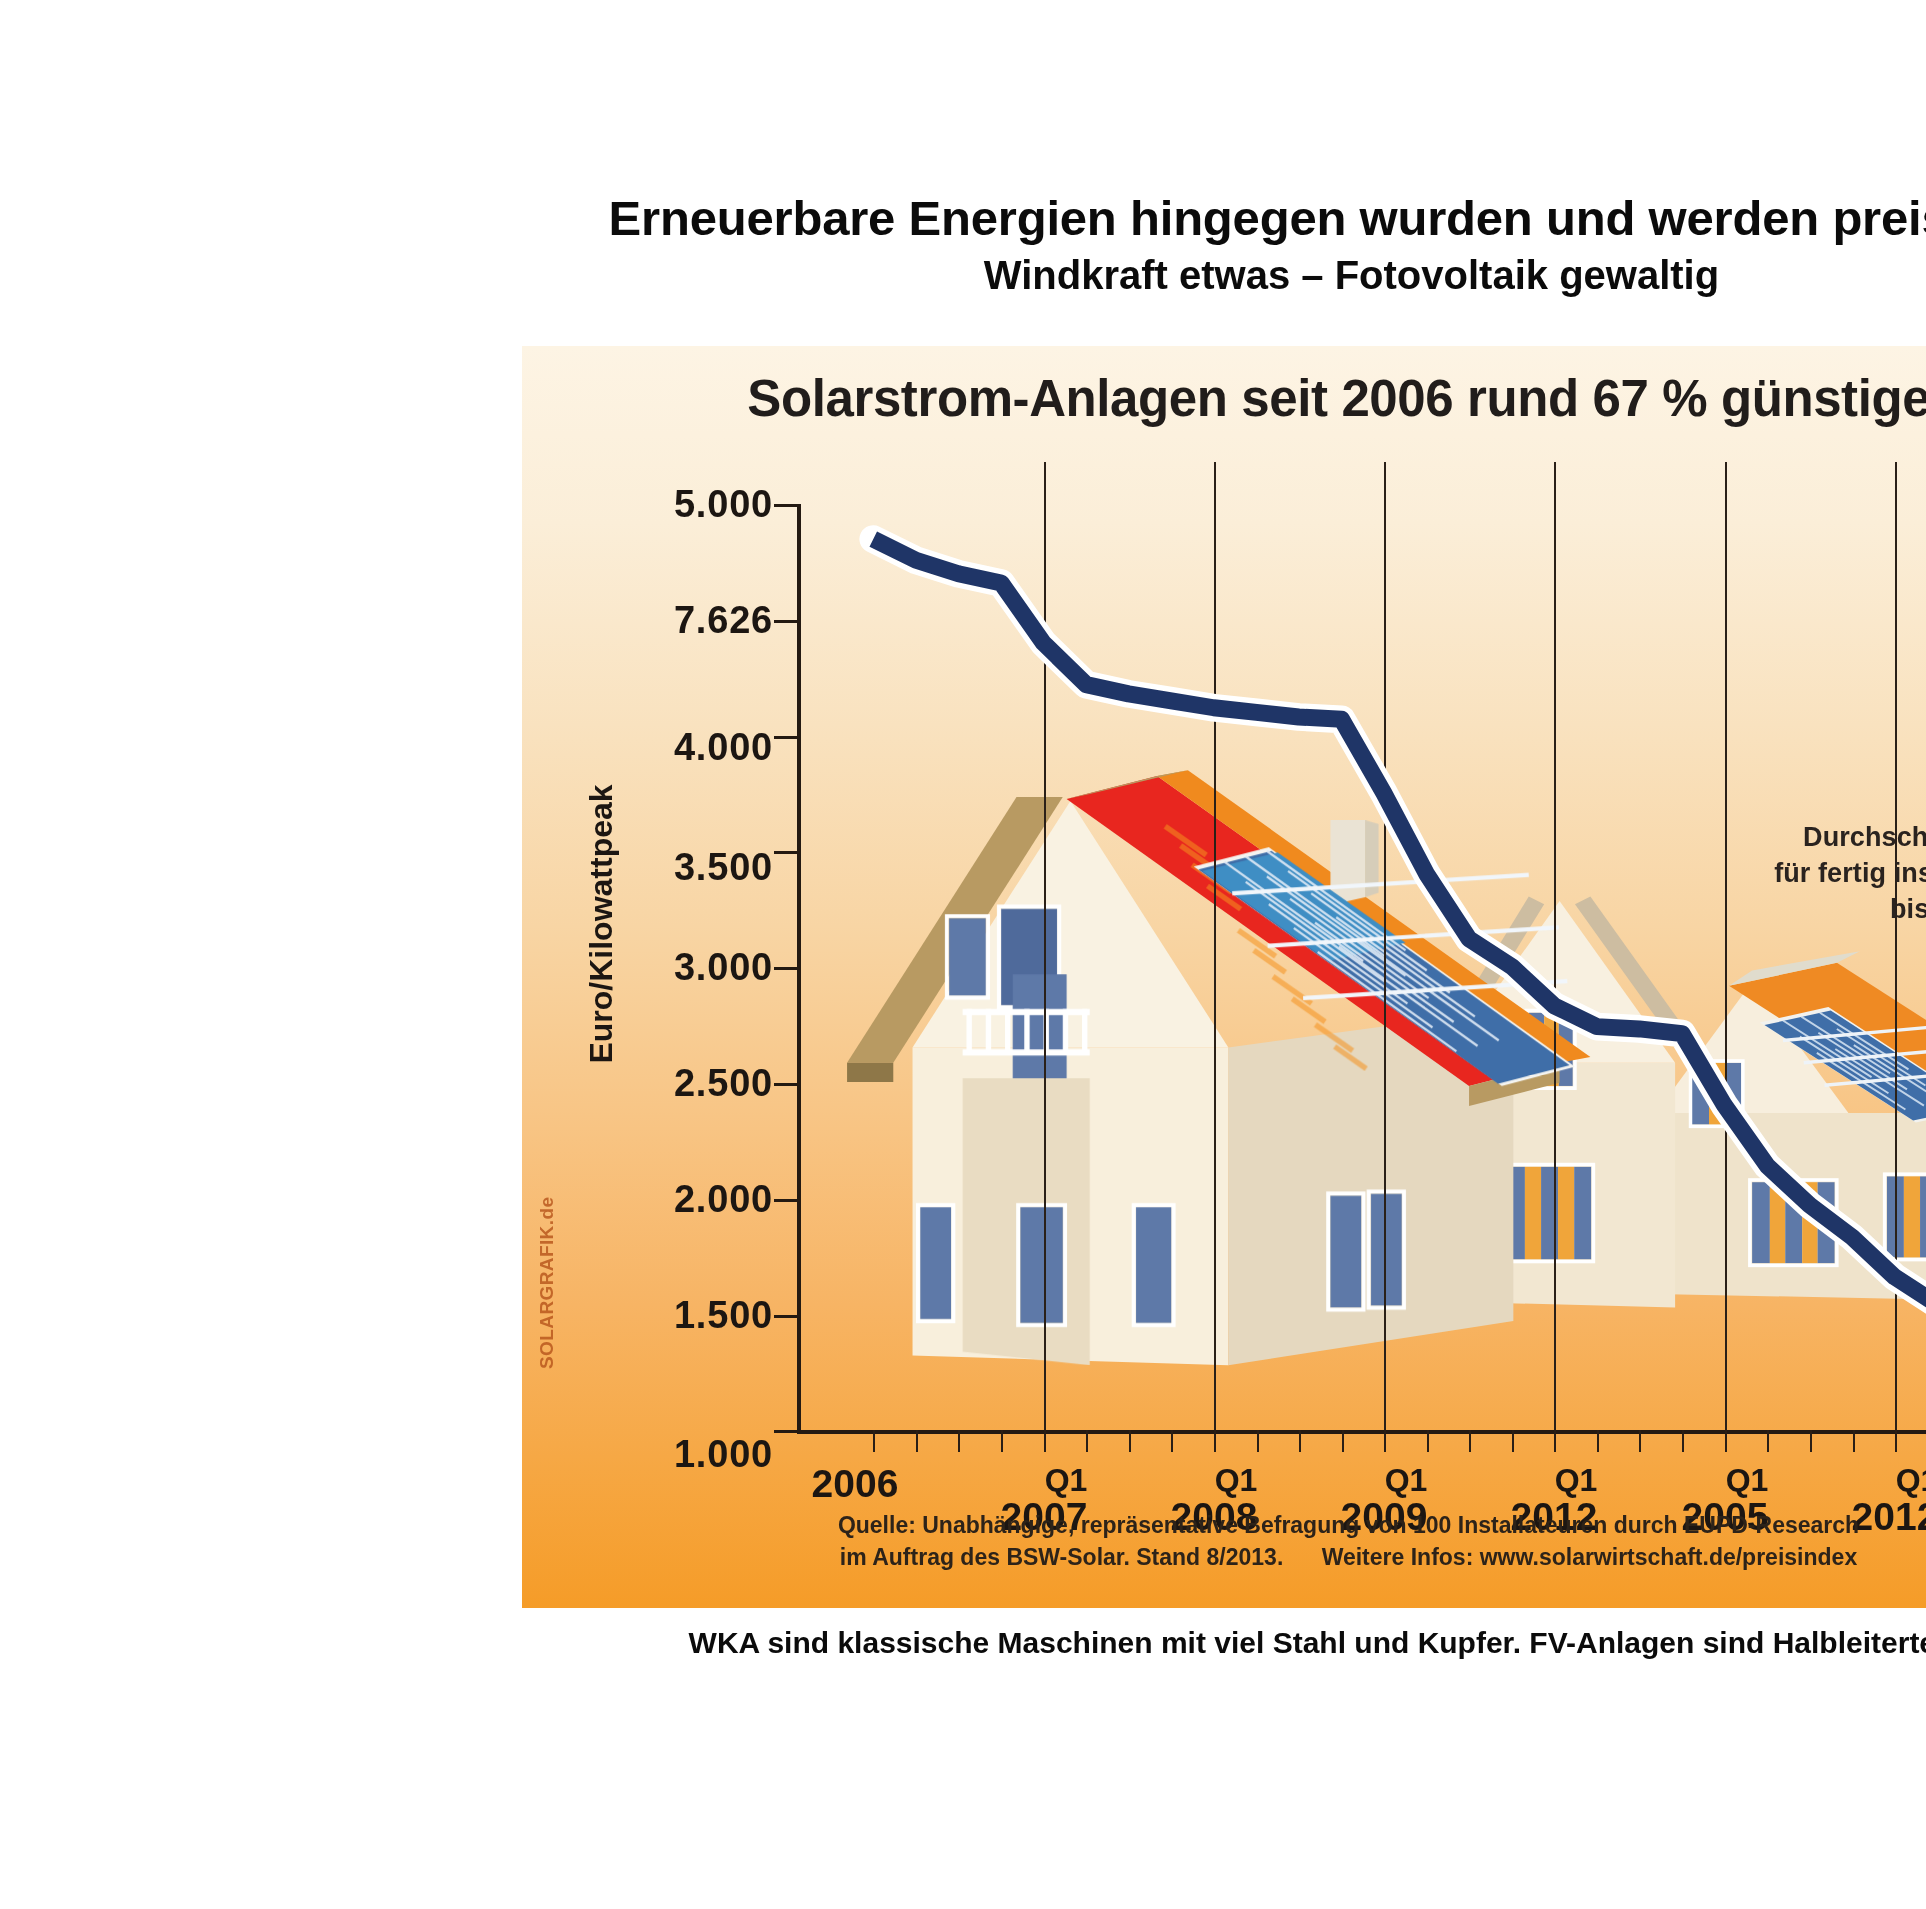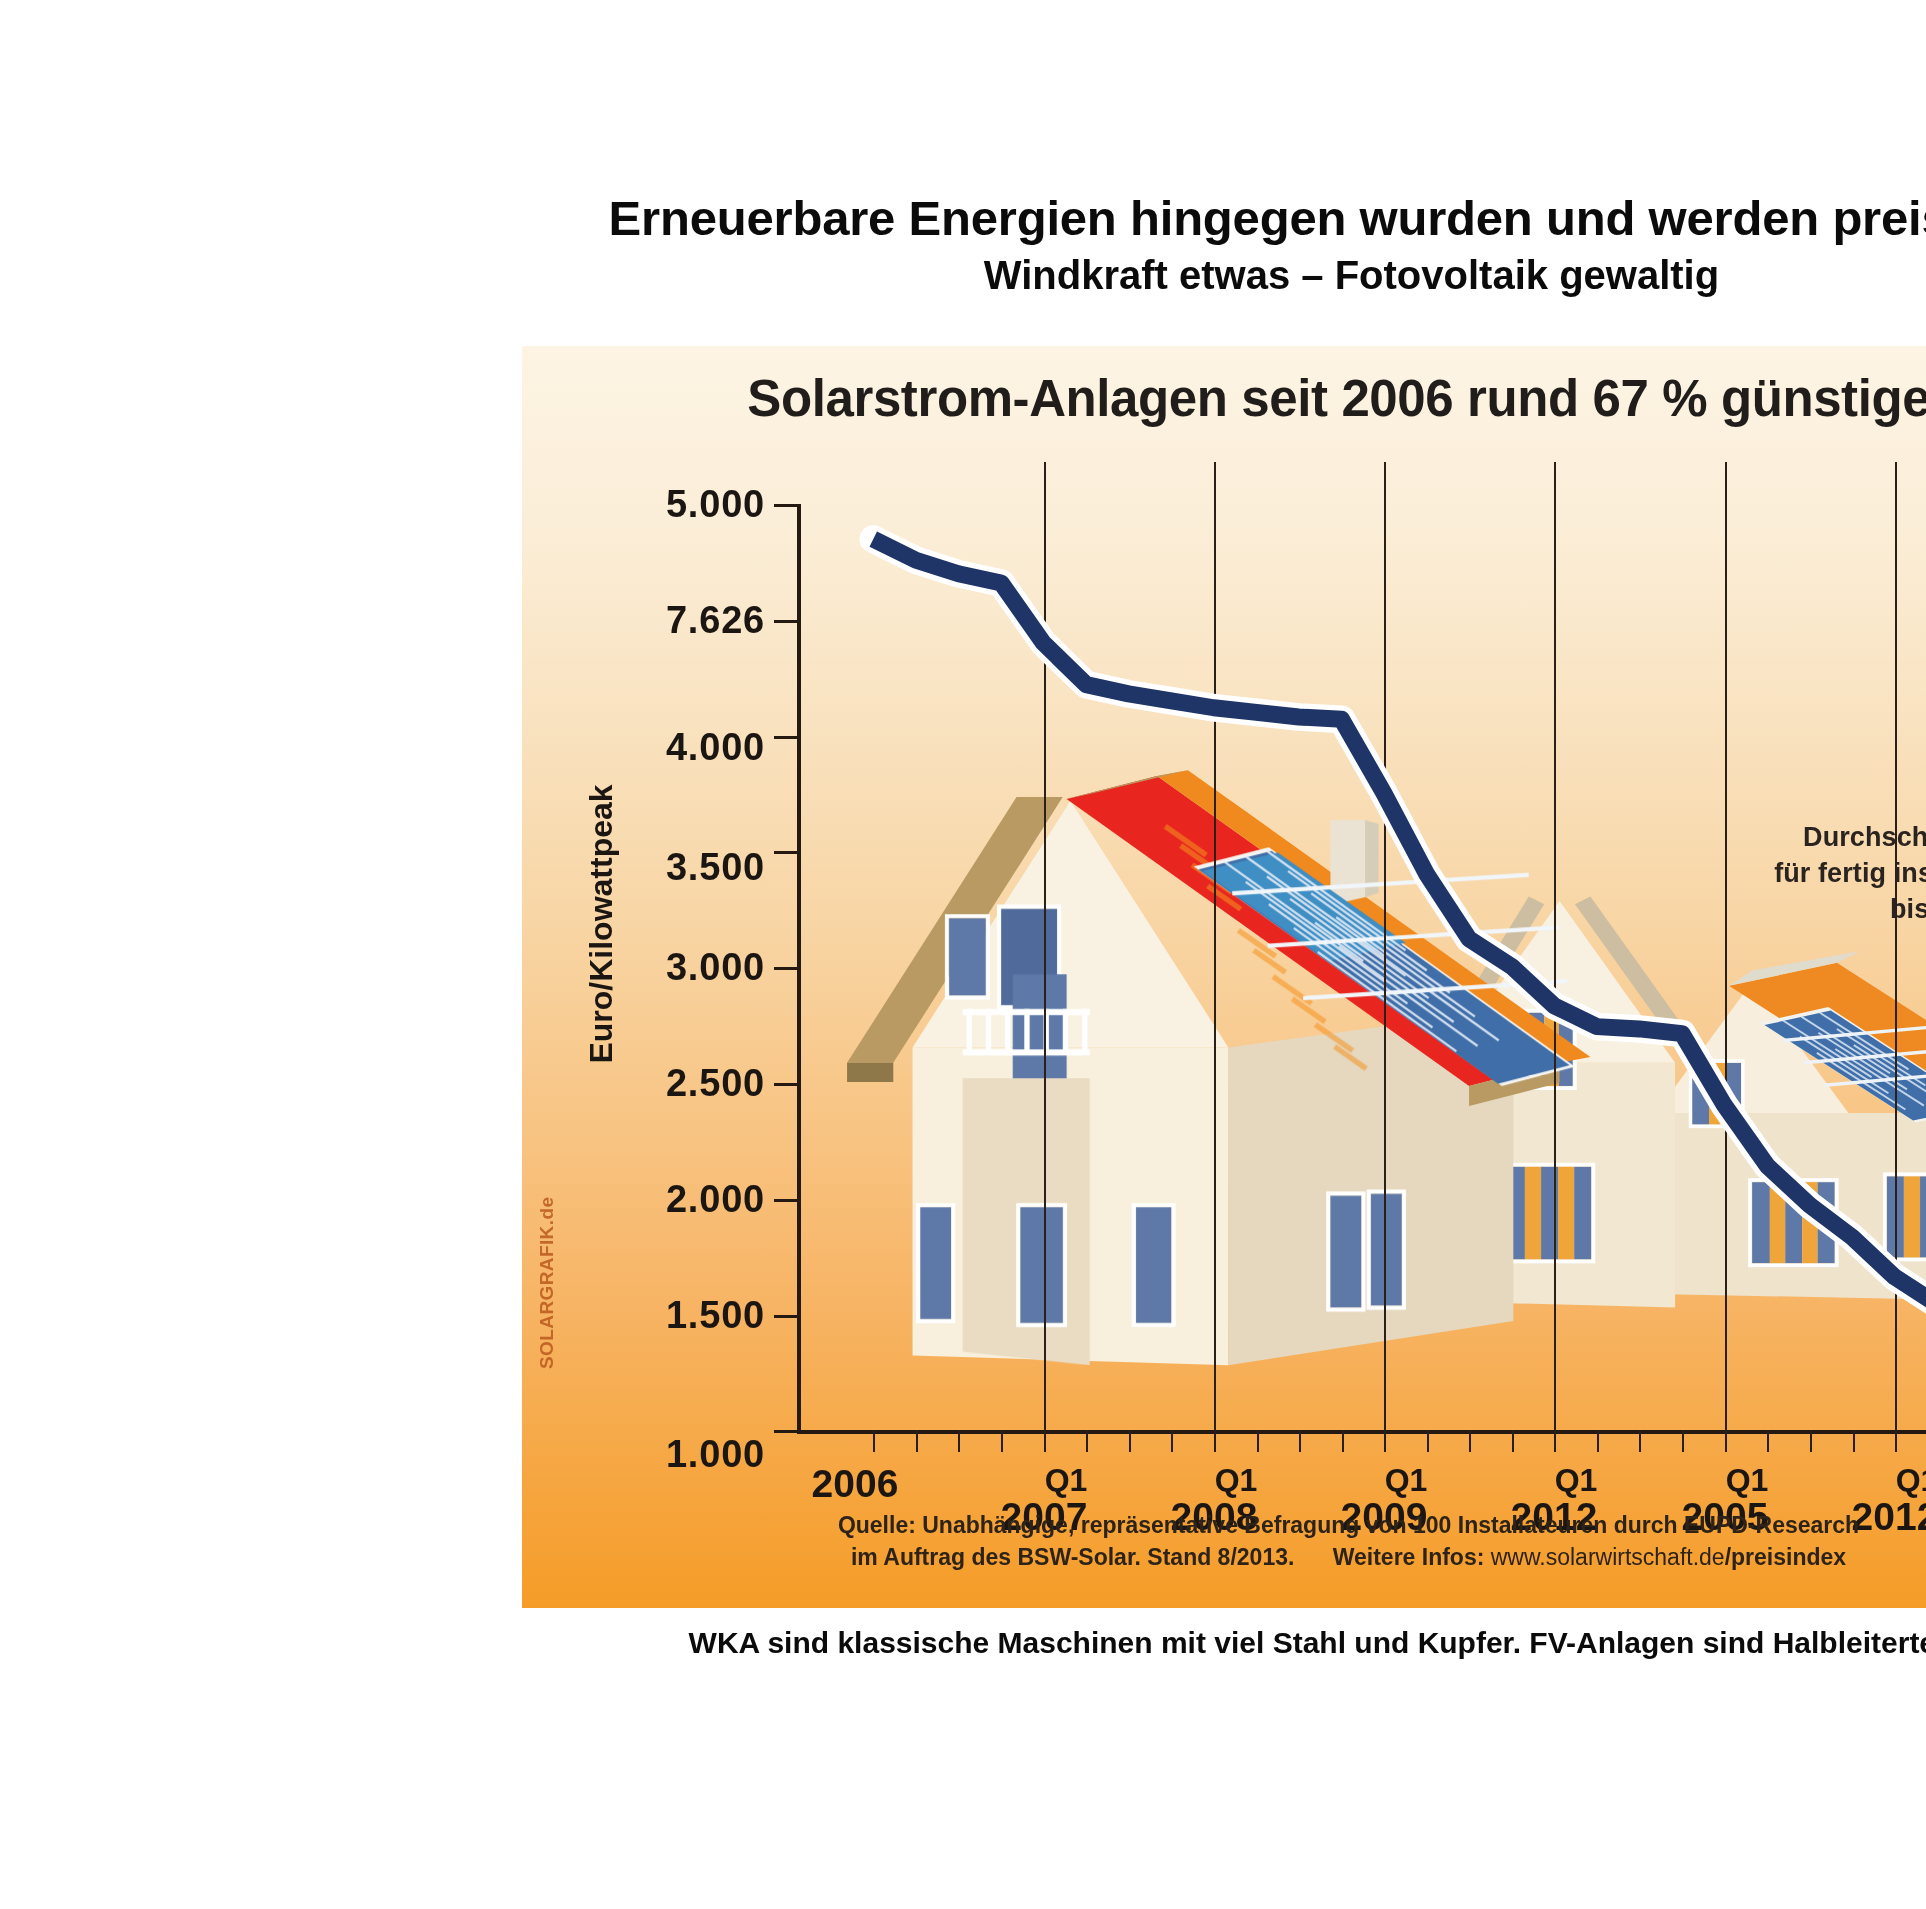--- a/index.html
+++ b/index.html
@@ -60,21 +60,21 @@
 
   
   .yaxis-line{
     position:absolute; left:0px; top:42px; width:3.5px; height:926px;
     background:#241a12;
   }
   .ytick{
     position:absolute; left:-23px; width:23px; height:3.1px; background:#241a12;
   }
   .ylabel{
-    position:absolute; right:100%; margin-right:32px;
+    position:absolute; right:100%; margin-right:24px;
     transform:translateY(-50%);
     font-size:38px; font-weight:bold; color:#1c1612;
     white-space:nowrap; letter-spacing:0.8px;text-align:center;
   }
   .yaxis-title{
     position:absolute;
     left:-214px; top:462px;
     transform:rotate(-90deg) translate(-50%,0);
     transform-origin:left top;
     font-size:32px; font-weight:bold; color:#1c1612;
@@ -120,21 +120,21 @@
     white-space:nowrap;
   }
 
   
   .source-note{
     position:absolute; left:0; right:0; top:1164px;
     text-align:center;
     font-size:23px; font-weight:600; color:#2d2319;
     line-height:1.38;
   }
-  .source-note b{font-weight:normal;margin-top:26px;}
+  .source-note b{font-weight:bold;margin-top:26px;}
 
   svg.layer{position:absolute; left:0; top:0; overflow:visible;}
 </style>
 </head>
 <body>
 
 <div class="slide-title">Erneuerbare Energien hingegen wurden und werden preiswerter</div>
 <div class="slide-subtitle">Windkraft etwas – Fotovoltaik gewaltig</div>
 
 <div class="chart-panel">

